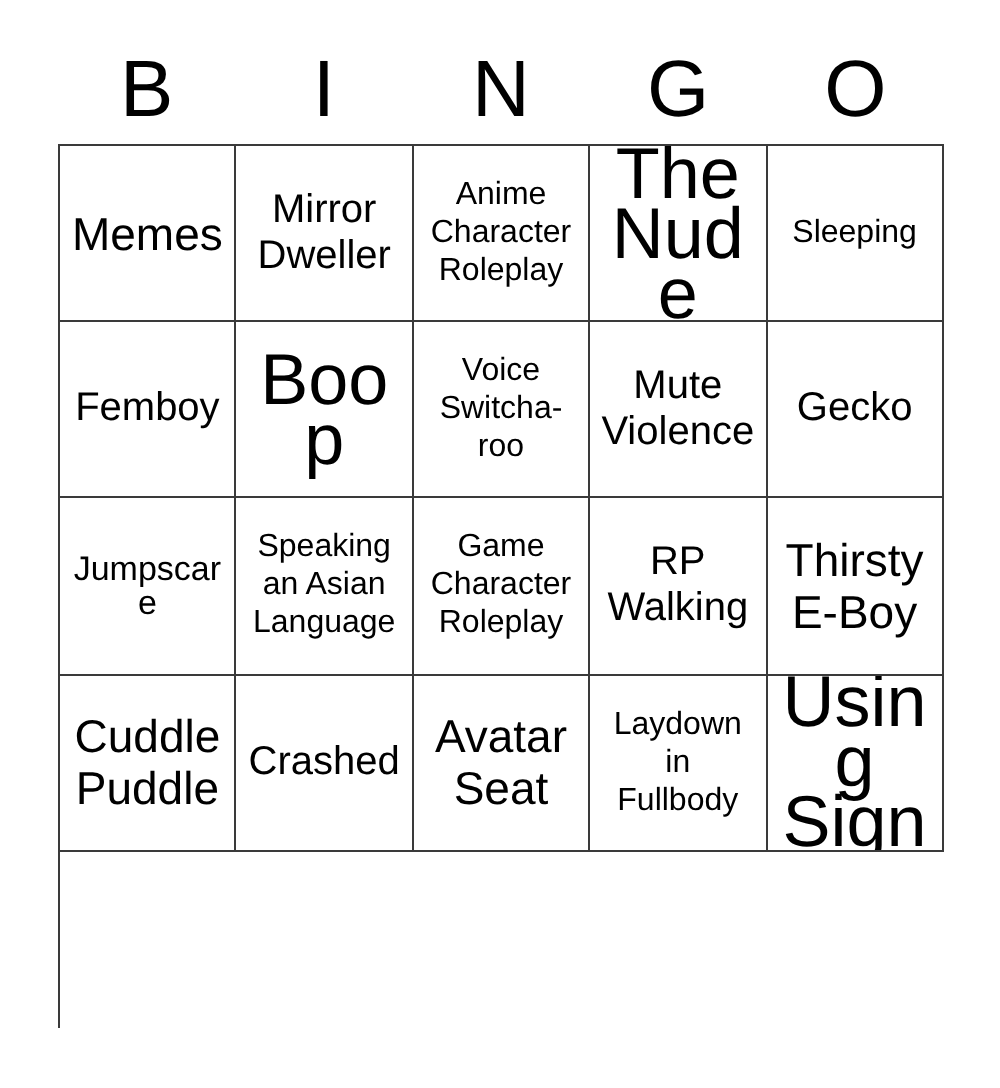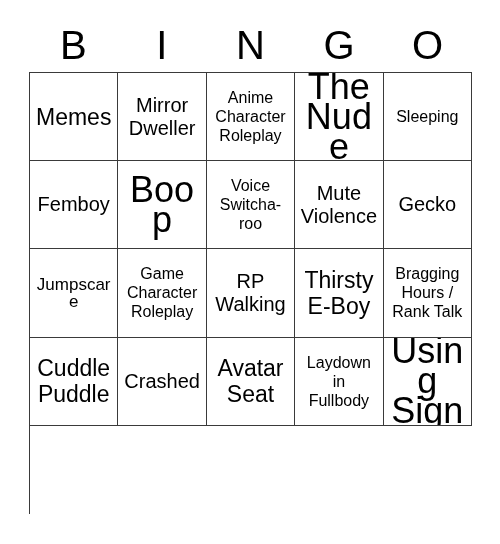--- a/index.html
+++ b/index.html
@@ -136,36 +136,36 @@
         <span class="cell-text fs-md">Mute
 Violence</span>
       </div>
       <div class="cell">
         <span class="cell-text fs-md">Gecko</span>
       </div>
       <div class="cell">
         <span class="cell-text fs-xs">Jumpscare</span>
       </div>
       <div class="cell">
+        <span class="cell-text fs-sm">Speaking
+an Asian
+Language</span>
+      </div>
+      <div class="cell">
         <span class="cell-text fs-sm">Game
 Character
 Roleplay</span>
       </div>
       <div class="cell">
         <span class="cell-text fs-md">RP
 Walking</span>
       </div>
       <div class="cell">
         <span class="cell-text fs-lg">Thirsty
 E-Boy</span>
-      </div>
-      <div class="cell">
-        <span class="cell-text fs-sm">Bragging
-Hours /
-Rank Talk</span>
       </div>
       <div class="cell">
         <span class="cell-text fs-lg">Cuddle
 Puddle</span>
       </div>
       <div class="cell">
         <span class="cell-text fs-md">Crashed</span>
       </div>
       <div class="cell">
         <span class="cell-text fs-lg">Avatar

